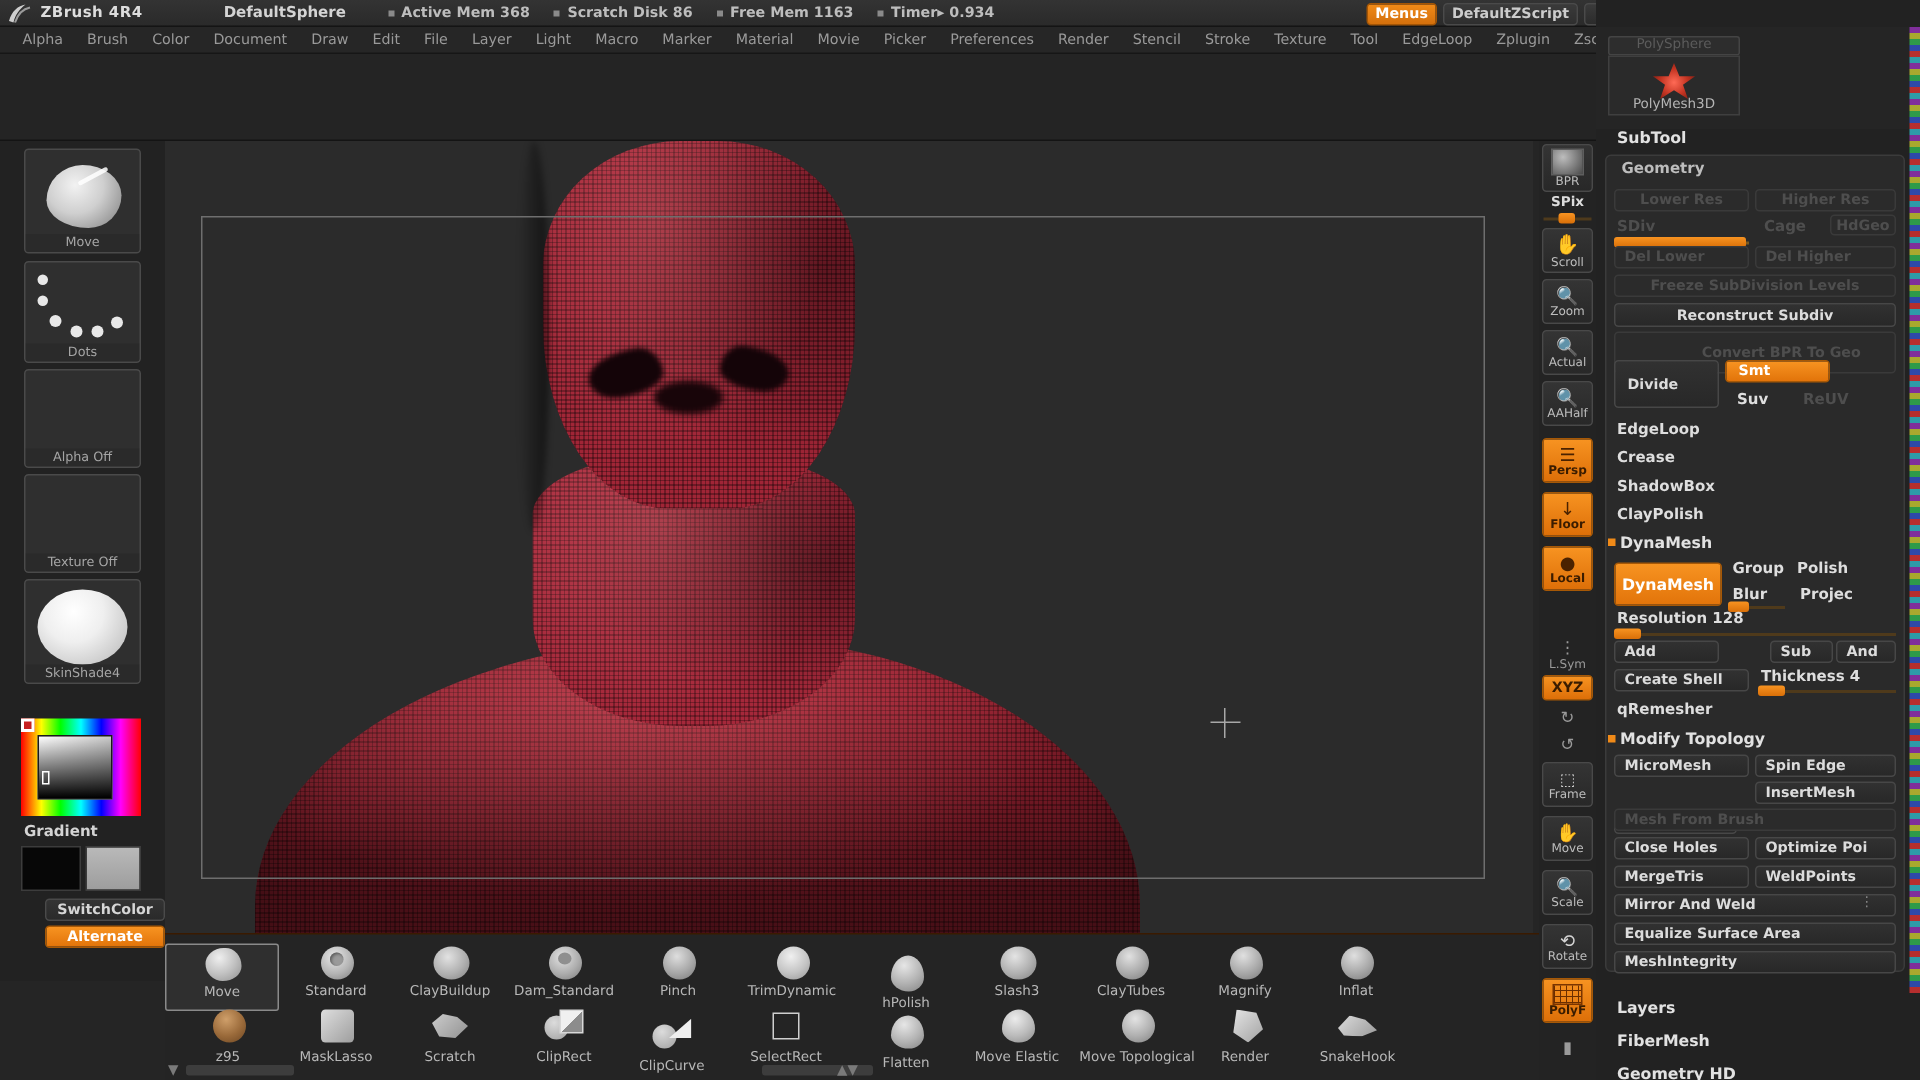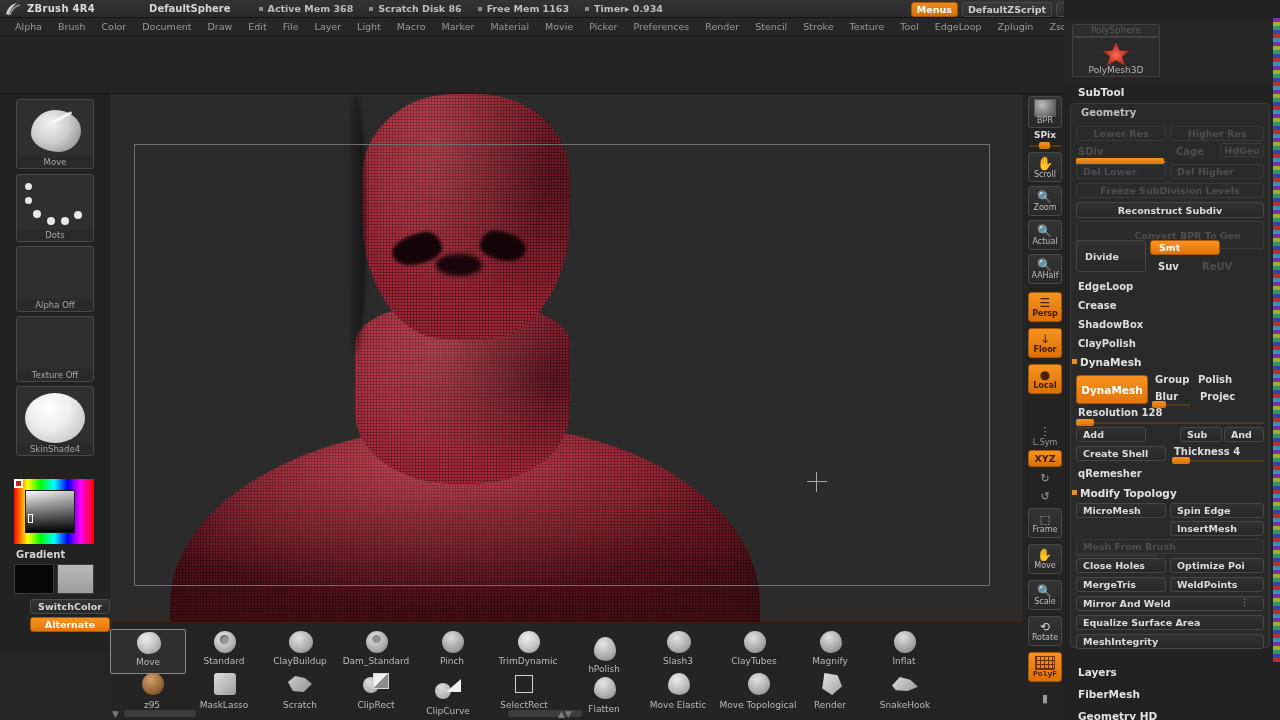--- a/index.html
+++ b/index.html
@@ -514,21 +514,21 @@
       <span class="lbl">Move</span>
     </div>
     <div class="sicon" style="top:486px;height:30px;">
       <span class="gl" style="font-size:12px;">🔍</span>
       <span class="lbl">Scale</span>
     </div>
     <div class="sicon" style="top:522px;height:30px;">
       <span class="gl" style="font-size:12px;">⟲</span>
       <span class="lbl">Rotate</span>
     </div>
-    <div class="sicon on" style="top:558px;height:30px;font-family:Liberation Mono, monospace;">
+    <div class="sicon on" style="top:558px;height:30px;">
       <span class="gl" style="width:20px;height:14px;
             background-image:repeating-linear-gradient(0deg,#6b2e00 0 1px,transparent 1px 4px),
                              repeating-linear-gradient(90deg,#6b2e00 0 1px,transparent 1px 4px);
             border:1px solid #7a3400;"></span>
       <span class="lbl">PolyF</span>
     </div>
     <div class="plainicon" style="top:596px;height:16px;">
       <span>▮</span>
     </div>
   </div>

